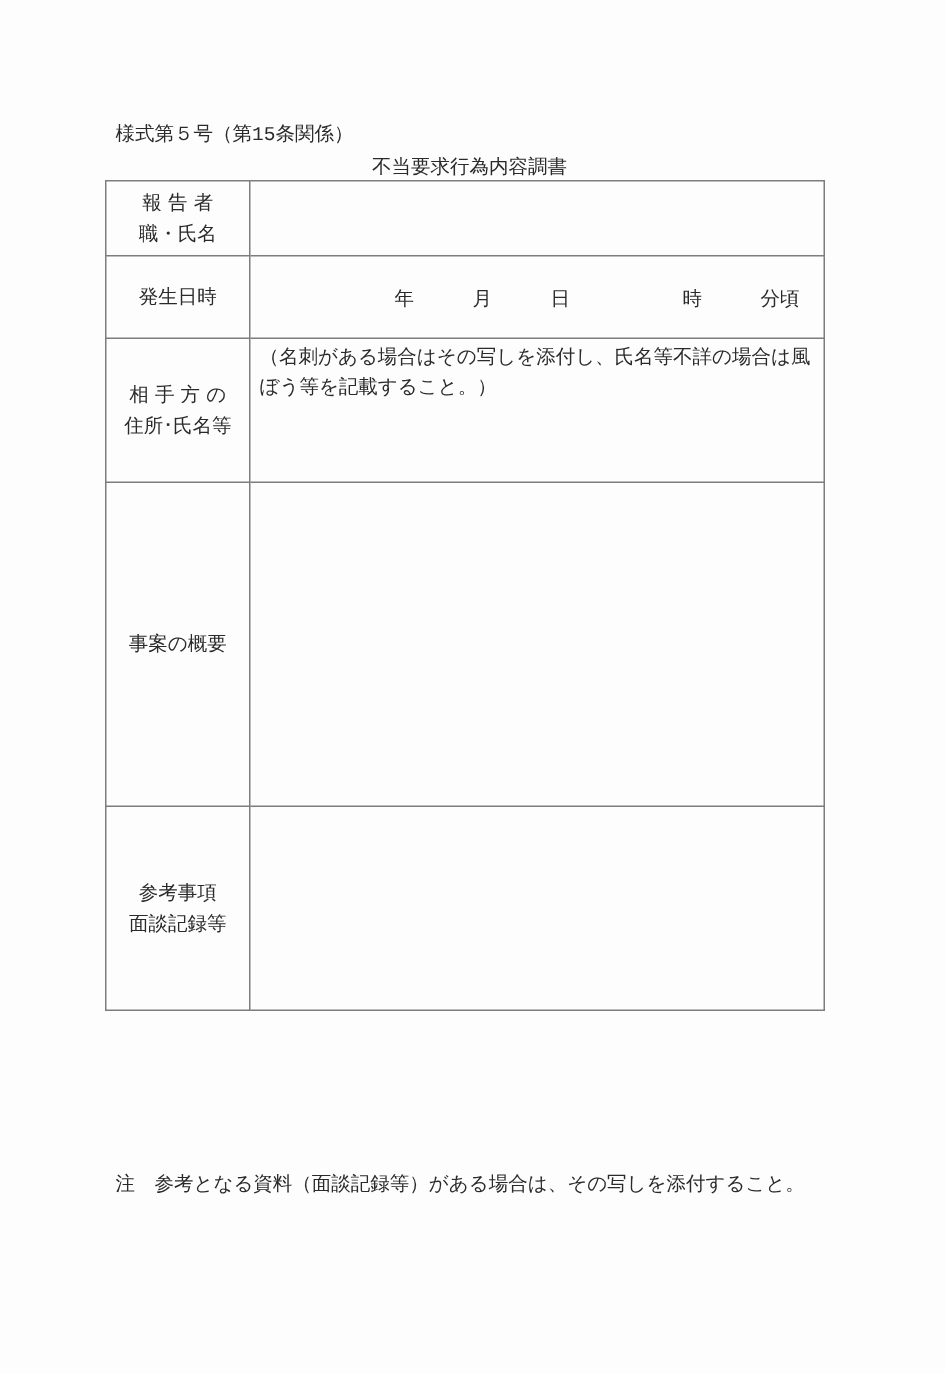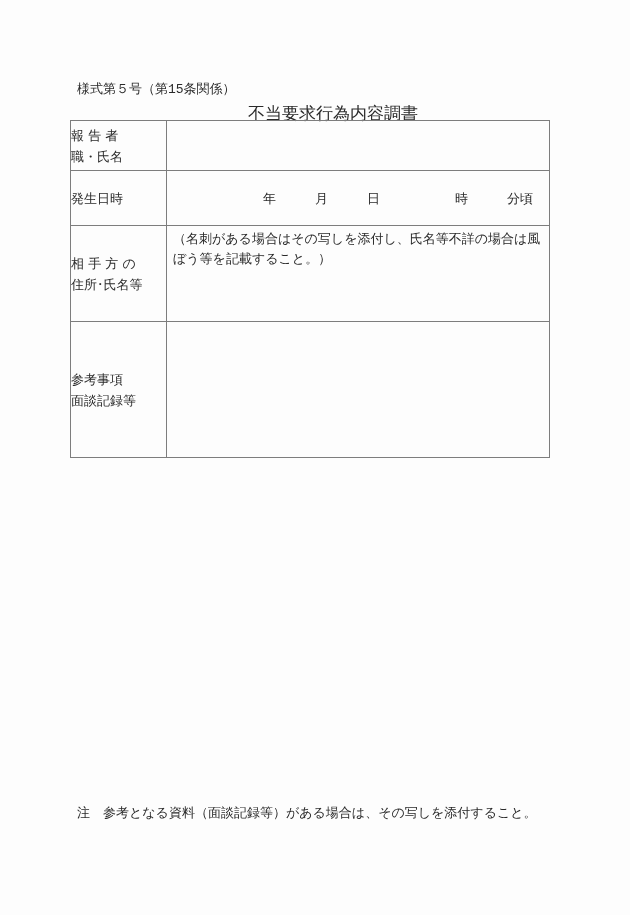--- a/index.html
+++ b/index.html
@@ -2,35 +2,35 @@
 <html><head>
 <meta charset="utf-8">
 <style>
   html, body { margin: 0; padding: 0; background: #fdfdfd; }
   body {
     width: 630px; height: 915px; position: relative; overflow: hidden;
     font-family: "DejaVu Serif", "Liberation Serif", serif;
     color: #2a2a2a;
   }
   .form-no { position: absolute; left: 77px; top: 80px; font-size: 13px; letter-spacing: 0px; font-family: Liberation Mono, monospace; }
-  .title { position: absolute; left: 248px; top: 102px; font-size: 17px; }
+  .title { position: absolute; left: 248px; top: 102px; font-size: 13px; }
   table.form {
     position: absolute; left: 70px; top: 120px;
     width: 480px; border-collapse: collapse; table-layout: fixed;
   }
   table.form td {
     border: 1.5px solid #7d7d7d; padding: 0; vertical-align: middle;
     font-size: 13px;
   }
-  td.label { width: 95px; line-height: 21px; margin-left: 18px; }
+  td.label { width: 95px; text-align: center; line-height: 21px; margin-left: 18px; }
   td.value { position: relative; }
   .date-row { position: relative; height: 100%; }
   .date-part { position: absolute; top: -8px; font-size: 13px; }
   .hint { position: absolute; left: 6px; top: 3px; right: 4px; font-size: 13px; line-height: 20px; }
-  .note { position: absolute; left: 77px; top: 804px; font-size: 13px; }
+  .note { position: absolute; left: 77px; top: 780px; font-size: 13px; }
 </style>
 </head>
 <body>
 
 <div class="form-no">様式第５号（第15条関係）</div>
 <div class="title">不当要求行為内容調書</div>
 
 <table class="form">
   <tbody>
       <tr style="height:50px">
@@ -54,20 +54,24 @@
   </tr>
   <tr style="height:96px">
     <td class="label">
       <div>相 手 方 の</div>
       <div>住所･氏名等</div>
     </td>
     <td class="value">
       <div class="hint">（名刺がある場合はその写しを添付し、氏名等不詳の場合は風ぼう等を記載すること。）</div>
     </td>
   </tr>
+  <tr style="height:216px">
+    <td class="label">事案の概要</td>
+    <td class="value"></td>
+  </tr>
   <tr style="height:136px">
     <td class="label">
       <div>参考事項</div>
       <div>面談記録等</div>
     </td>
     <td class="value"></td>
   </tr>
 </tbody>
   </table>
 

